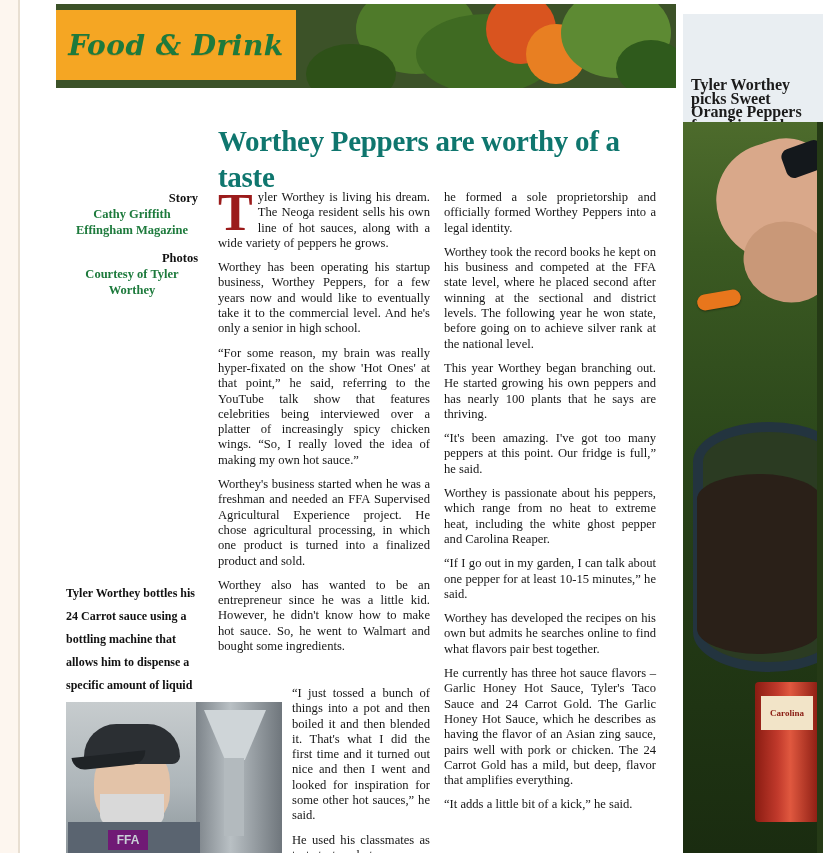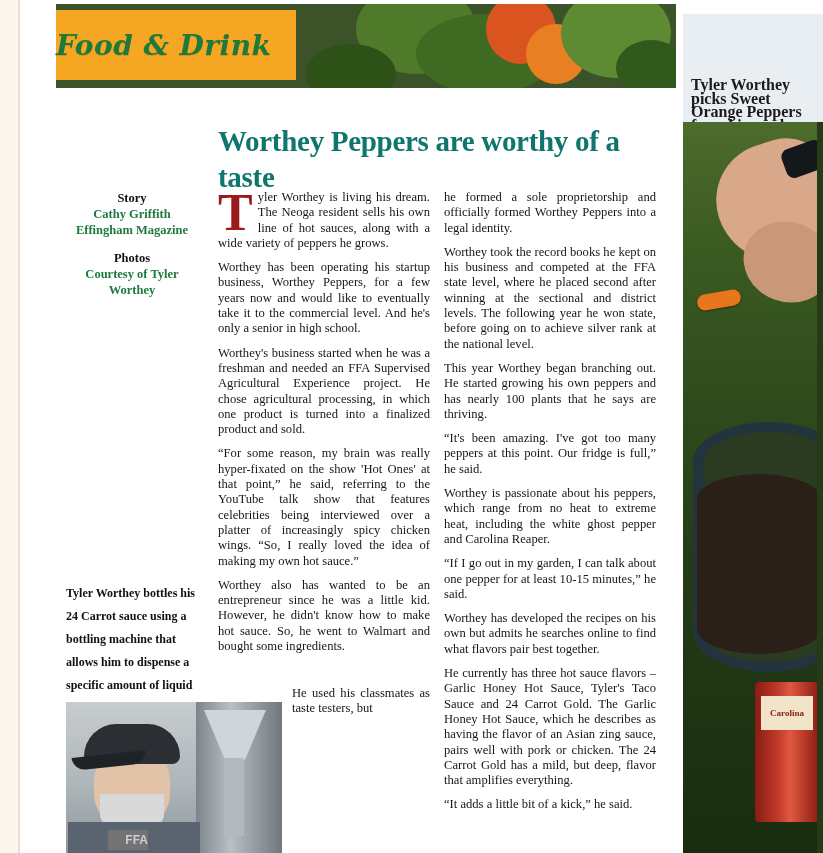--- a/index.html
+++ b/index.html
@@ -58,21 +58,21 @@
     border-radius: 50%;
   }
   .section-flag {
     position: absolute;
     left: 56px; top: 10px;
     width: 240px;
     height: 70px;
     background: #f5a623;
     display: flex;
     align-items: center;
-    justify-content: flex-start;
+    justify-content: center;
   }
   .section-flag span {
     font-family: "DejaVu Serif", serif;
     font-style: italic;
     font-weight: bold;
     font-size: 28px;
     color: #1d7a3c;
     letter-spacing: 0.5px;
     text-shadow: 0 1px 0 rgba(0,0,0,0.12);
   }
@@ -207,20 +207,21 @@
     left: 66px; top: 190px;
     width: 132px;
     text-align: center;
     font-family: "Liberation Serif", serif;
   }
   .byline .lbl {
     font-weight: bold;
     font-size: 12.5px;
     color: #111;
     line-height: 16px;
+    text-align: right;
   }
   .byline .name {
     font-weight: bold;
     font-size: 12.5px;
     color: #1d7a3c;
     line-height: 16px;
   }
   .byline .gap { height: 12px; }
 
   
@@ -276,22 +277,22 @@
   .pm-beard {
     position: absolute; left: 34px; top: 92px; width: 64px; height: 36px;
     background: #d9d9d9; border-radius: 0 0 40% 40%;
   }
   .pm-shirt {
     position: absolute; left: 2px; top: 120px; width: 132px; height: 31px;
     background: #5a6470;
   }
   .pm-logo {
     position: absolute; left: 42px; top: 128px; width: 40px; height: 20px;
-    background: #737373; color: #c9cfd6; font-size: 12px; font-weight: bold;
-    text-align: right; line-height: 20px; font-family: "Liberation Sans", sans-serif;
+    background: #701a75; color: #c9cfd6; font-size: 12px; font-weight: bold;
+    text-align: center; line-height: 20px; font-family: "Liberation Sans", sans-serif;
   }
 
   
   .col {
     position: absolute;
     font-family: "Liberation Serif", serif;
     font-size: 12.6px;
     line-height: 15.3px;
     color: #161616;
     text-align: justify;
@@ -376,32 +377,33 @@
     <div class="pm-beard"></div>
     <div class="pm-cap"></div>
     <div class="pm-cap-brim"></div>
     <div class="pm-shirt"></div>
     <div class="pm-logo">FFA</div>
   </div>
 
   <div class="col" id="col1">
       <p><span class="dropcap">T</span>yler Worthey is living his dream. The Neoga resident sells his own line of hot sauces, along with a wide variety of peppers he grows.</p>
       <p>Worthey has been operating his startup business, Worthey Peppers, for a few years now and would like to eventually take it to the commercial level. And he's only a senior in high school.</p>
+      <p>“For some reason, my brain was really hyper-fixated on the show 'Hot Ones' at that point,” he said, referring to the YouTube talk show that features celebrities being interviewed over a platter of increasingly spicy chicken wings. “So, I really loved the idea of making my own hot sauce.”</p>
       <p>Worthey's business started when he was a freshman and needed an FFA Supervised Agricultural Experience project. He chose agricultural processing, in which one product is turned into a finalized product and sold.</p>
-      <p>“For some reason, my brain was really hyper-fixated on the show 'Hot Ones' at that point,” he said, referring to the YouTube talk show that features celebrities being interviewed over a platter of increasingly spicy chicken wings. “So, I really loved the idea of making my own hot sauce.”</p>
       <p>Worthey also has wanted to be an entrepreneur since he was a little kid. However, he didn't know how to make hot sauce. So, he went to Walmart and bought some ingredients.</p>
     </div>
   <div class="col" id="col2">
       <p>he formed a sole proprietorship and officially formed Worthey Peppers into a legal identity.</p>
       <p>Worthey took the record books he kept on his business and competed at the FFA state level, where he placed second after winning at the sectional and district levels. The following year he won state, before going on to achieve silver rank at the national level.</p>
       <p>This year Worthey began branching out. He started growing his own peppers and has nearly 100 plants that he says are thriving.</p>
       <p>“It's been amazing. I've got too many peppers at this point. Our fridge is full,” he said.</p>
       <p>Worthey is passionate about his peppers, which range from no heat to extreme heat, including the white ghost pepper and Carolina Reaper.</p>
       <p>“If I go out in my garden, I can talk about one pepper for at least 10-15 minutes,” he said.</p>
       <p>Worthey has developed the recipes on his own but admits he searches online to find what flavors pair best together.</p>
       <p>He currently has three hot sauce flavors – Garlic Honey Hot Sauce, Tyler's Taco Sauce and 24 Carrot Gold. The Garlic Honey Hot Sauce, which he describes as having the flavor of an Asian zing sauce, pairs well with pork or chicken. The 24 Carrot Gold has a mild, but deep, flavor that amplifies everything.</p>
       <p>“It adds a little bit of a kick,” he said.</p>
     </div>
   <div class="col" id="col3">
+      <p>“I just tossed a bunch of things into a pot and then boiled it and then blended it. That's what I did the first time and it turned out nice and then I went and looked for inspiration for some other hot sauces,” he said.</p>
       <p>He used his classmates as taste testers, but</p>
     </div>
 
 </div>
 
 </body></html>

